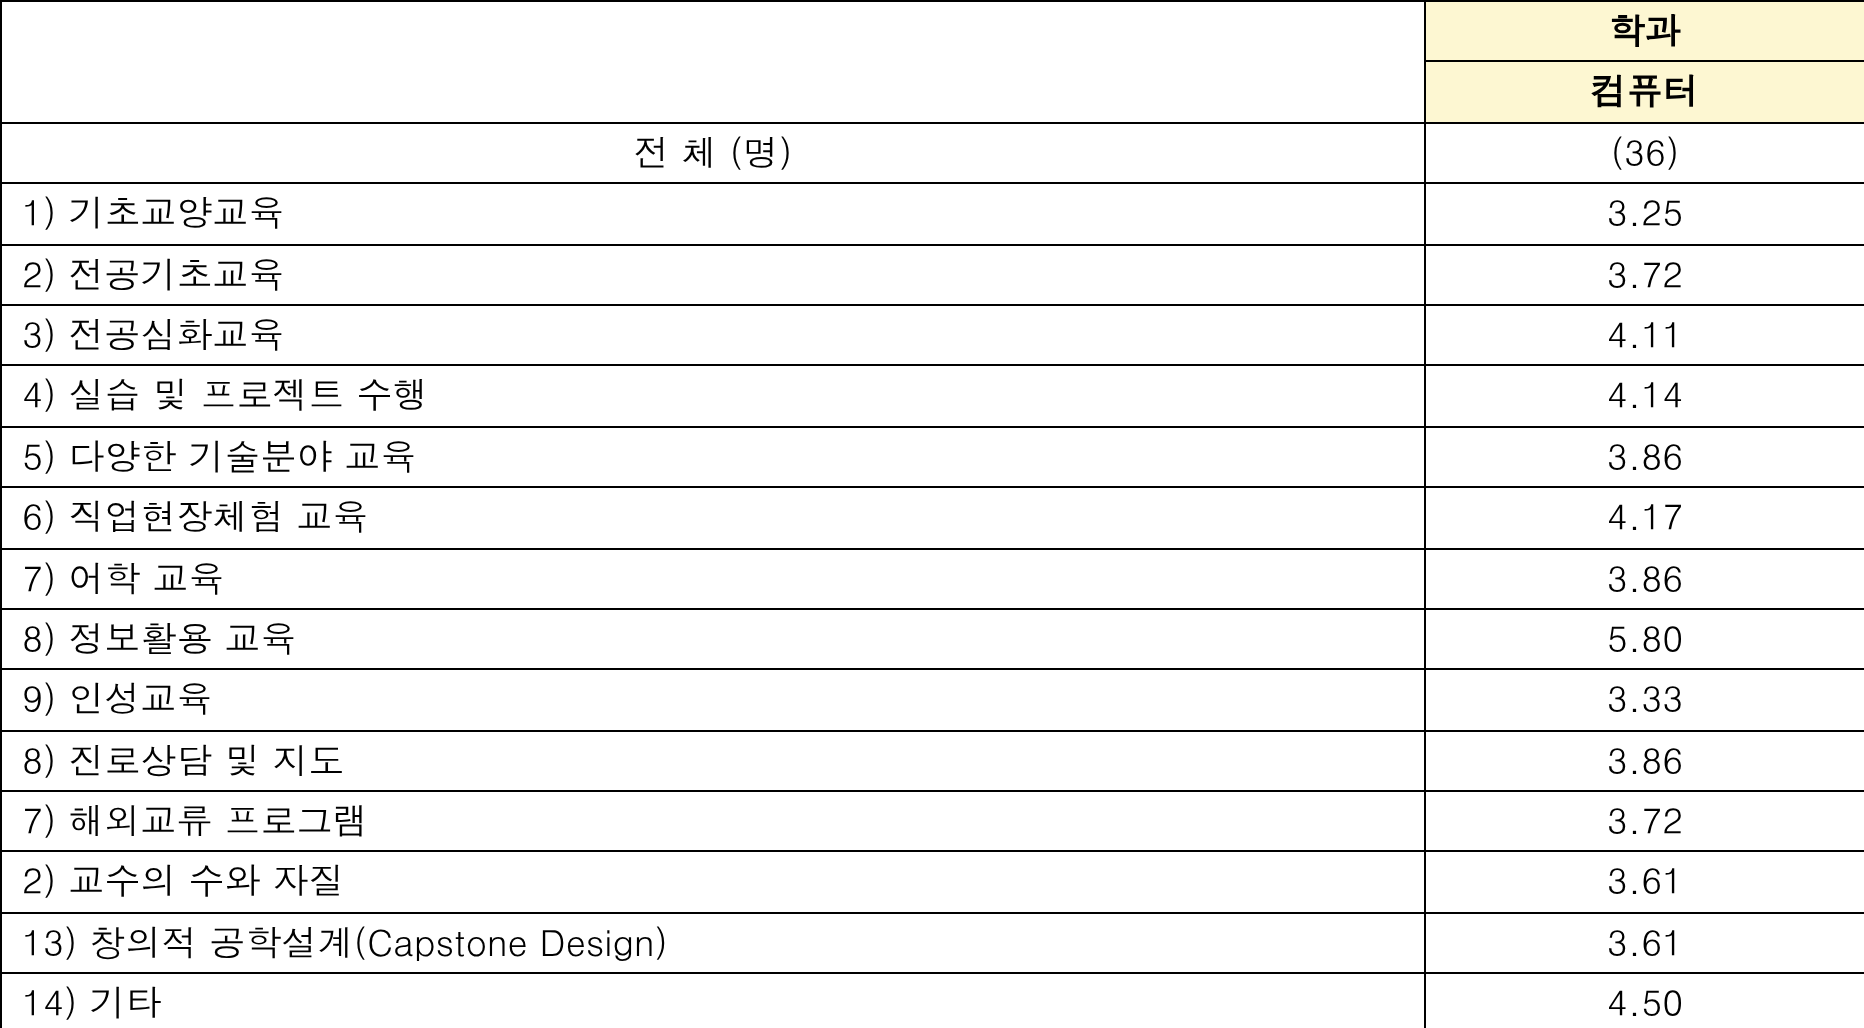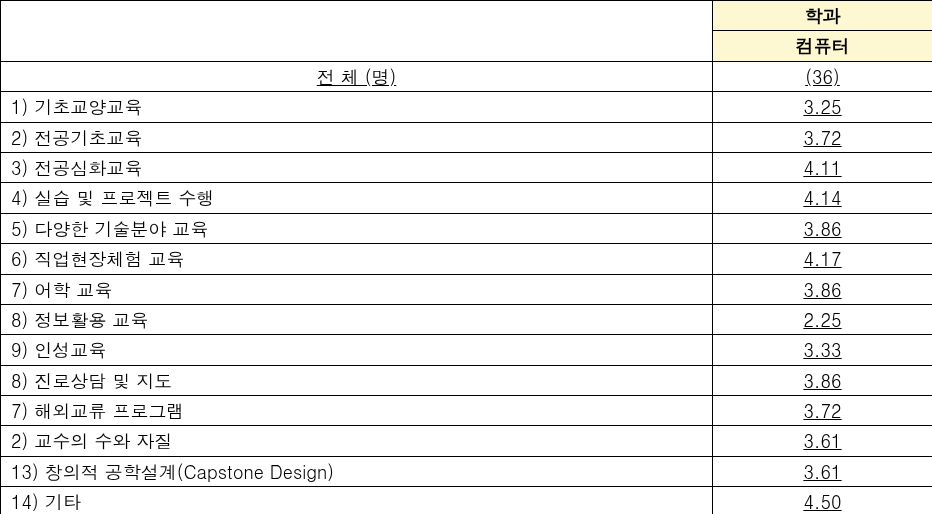--- a/index.html
+++ b/index.html
@@ -23,21 +23,21 @@
     line-height: 1.3;
     vertical-align: middle;
   }
   .col-label { width: 712px; }
   .col-value { width: 220px; }
   .hdr {
     background: #fdf7d2;
     font-weight: bold;
     text-align: center;
   }
-  .center { text-align: center; text-decoration: underline; }
+  .center { text-align: center; }
   .left { text-align: left; }
 </style>
 </head>
 <body>
 
 <table>
   <colgroup>
     <col class="col-label">
     <col class="col-value">
   </colgroup>
@@ -78,21 +78,21 @@
       <tr>
         <td class="left">6)  직업현장체험 교육</td>
         <td class="center">4.17</td>
       </tr>
       <tr>
         <td class="left">7)  어학 교육</td>
         <td class="center">3.86</td>
       </tr>
       <tr>
         <td class="left">8)  정보활용 교육</td>
-        <td class="center">2.25</td>
+        <td class="center">5.80</td>
       </tr>
       <tr>
         <td class="left">9)  인성교육</td>
         <td class="center">3.33</td>
       </tr>
       <tr>
         <td class="left">8)  진로상담 및 지도</td>
         <td class="center">3.86</td>
       </tr>
       <tr>

